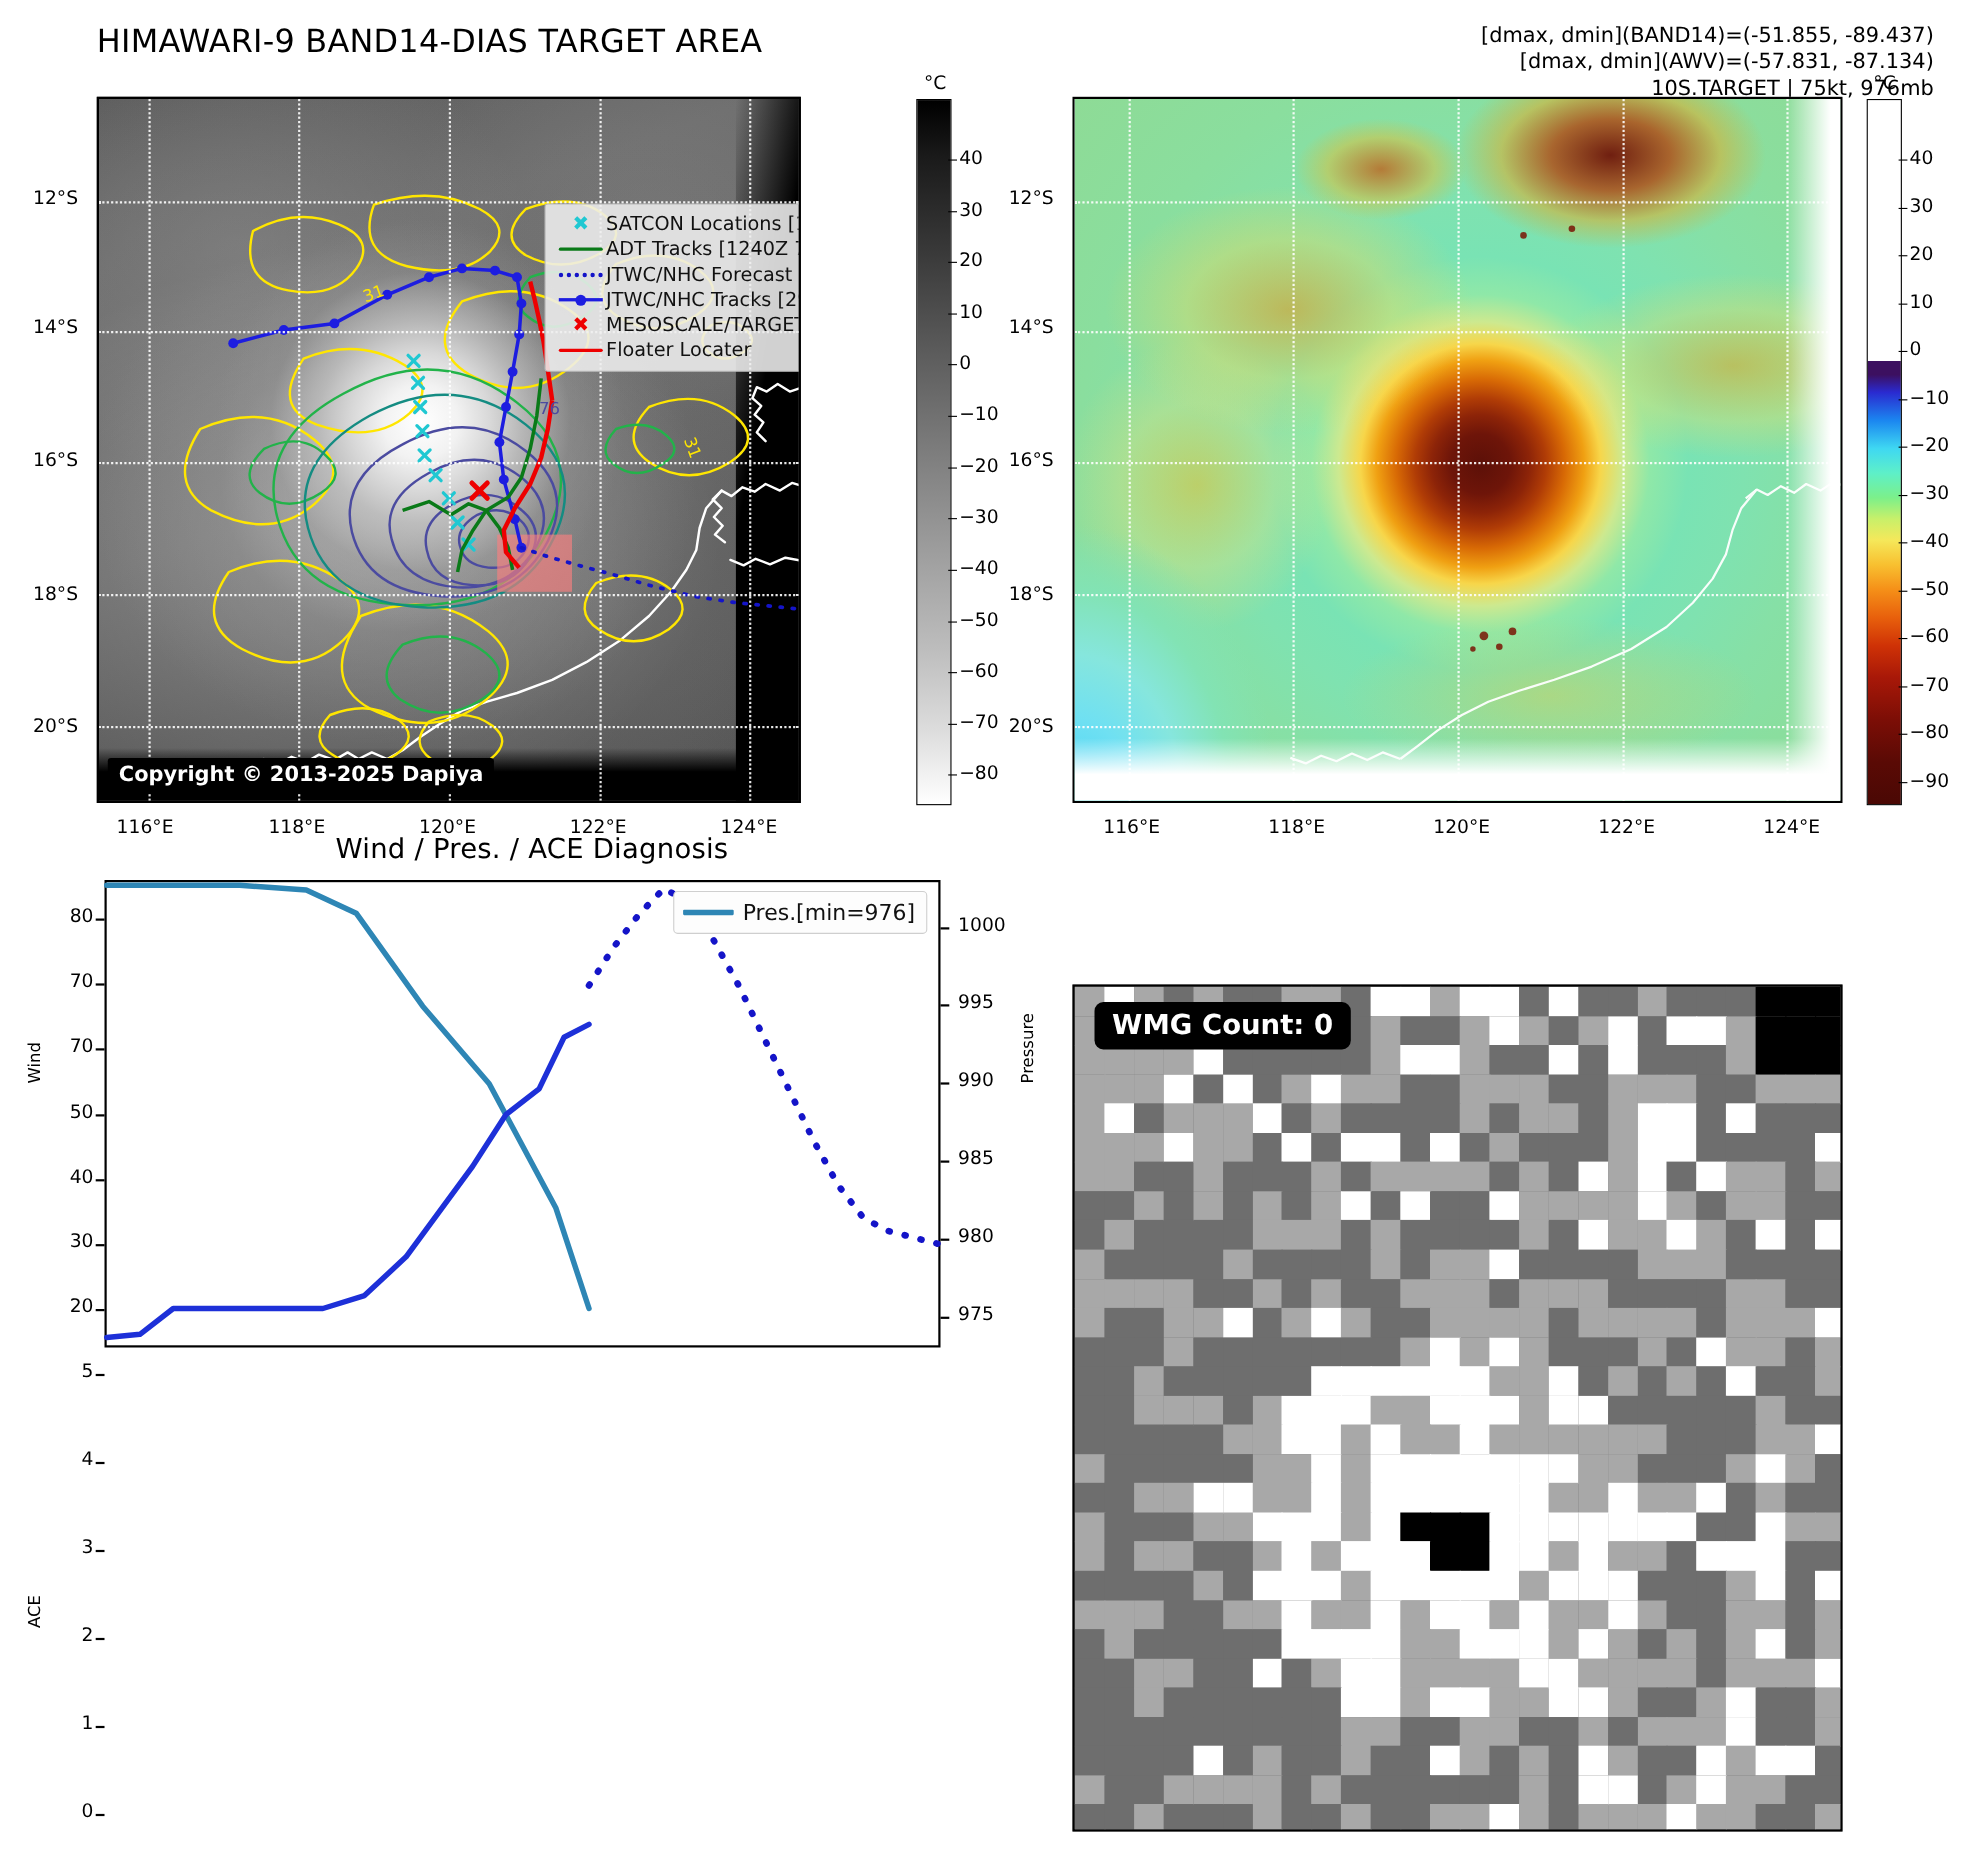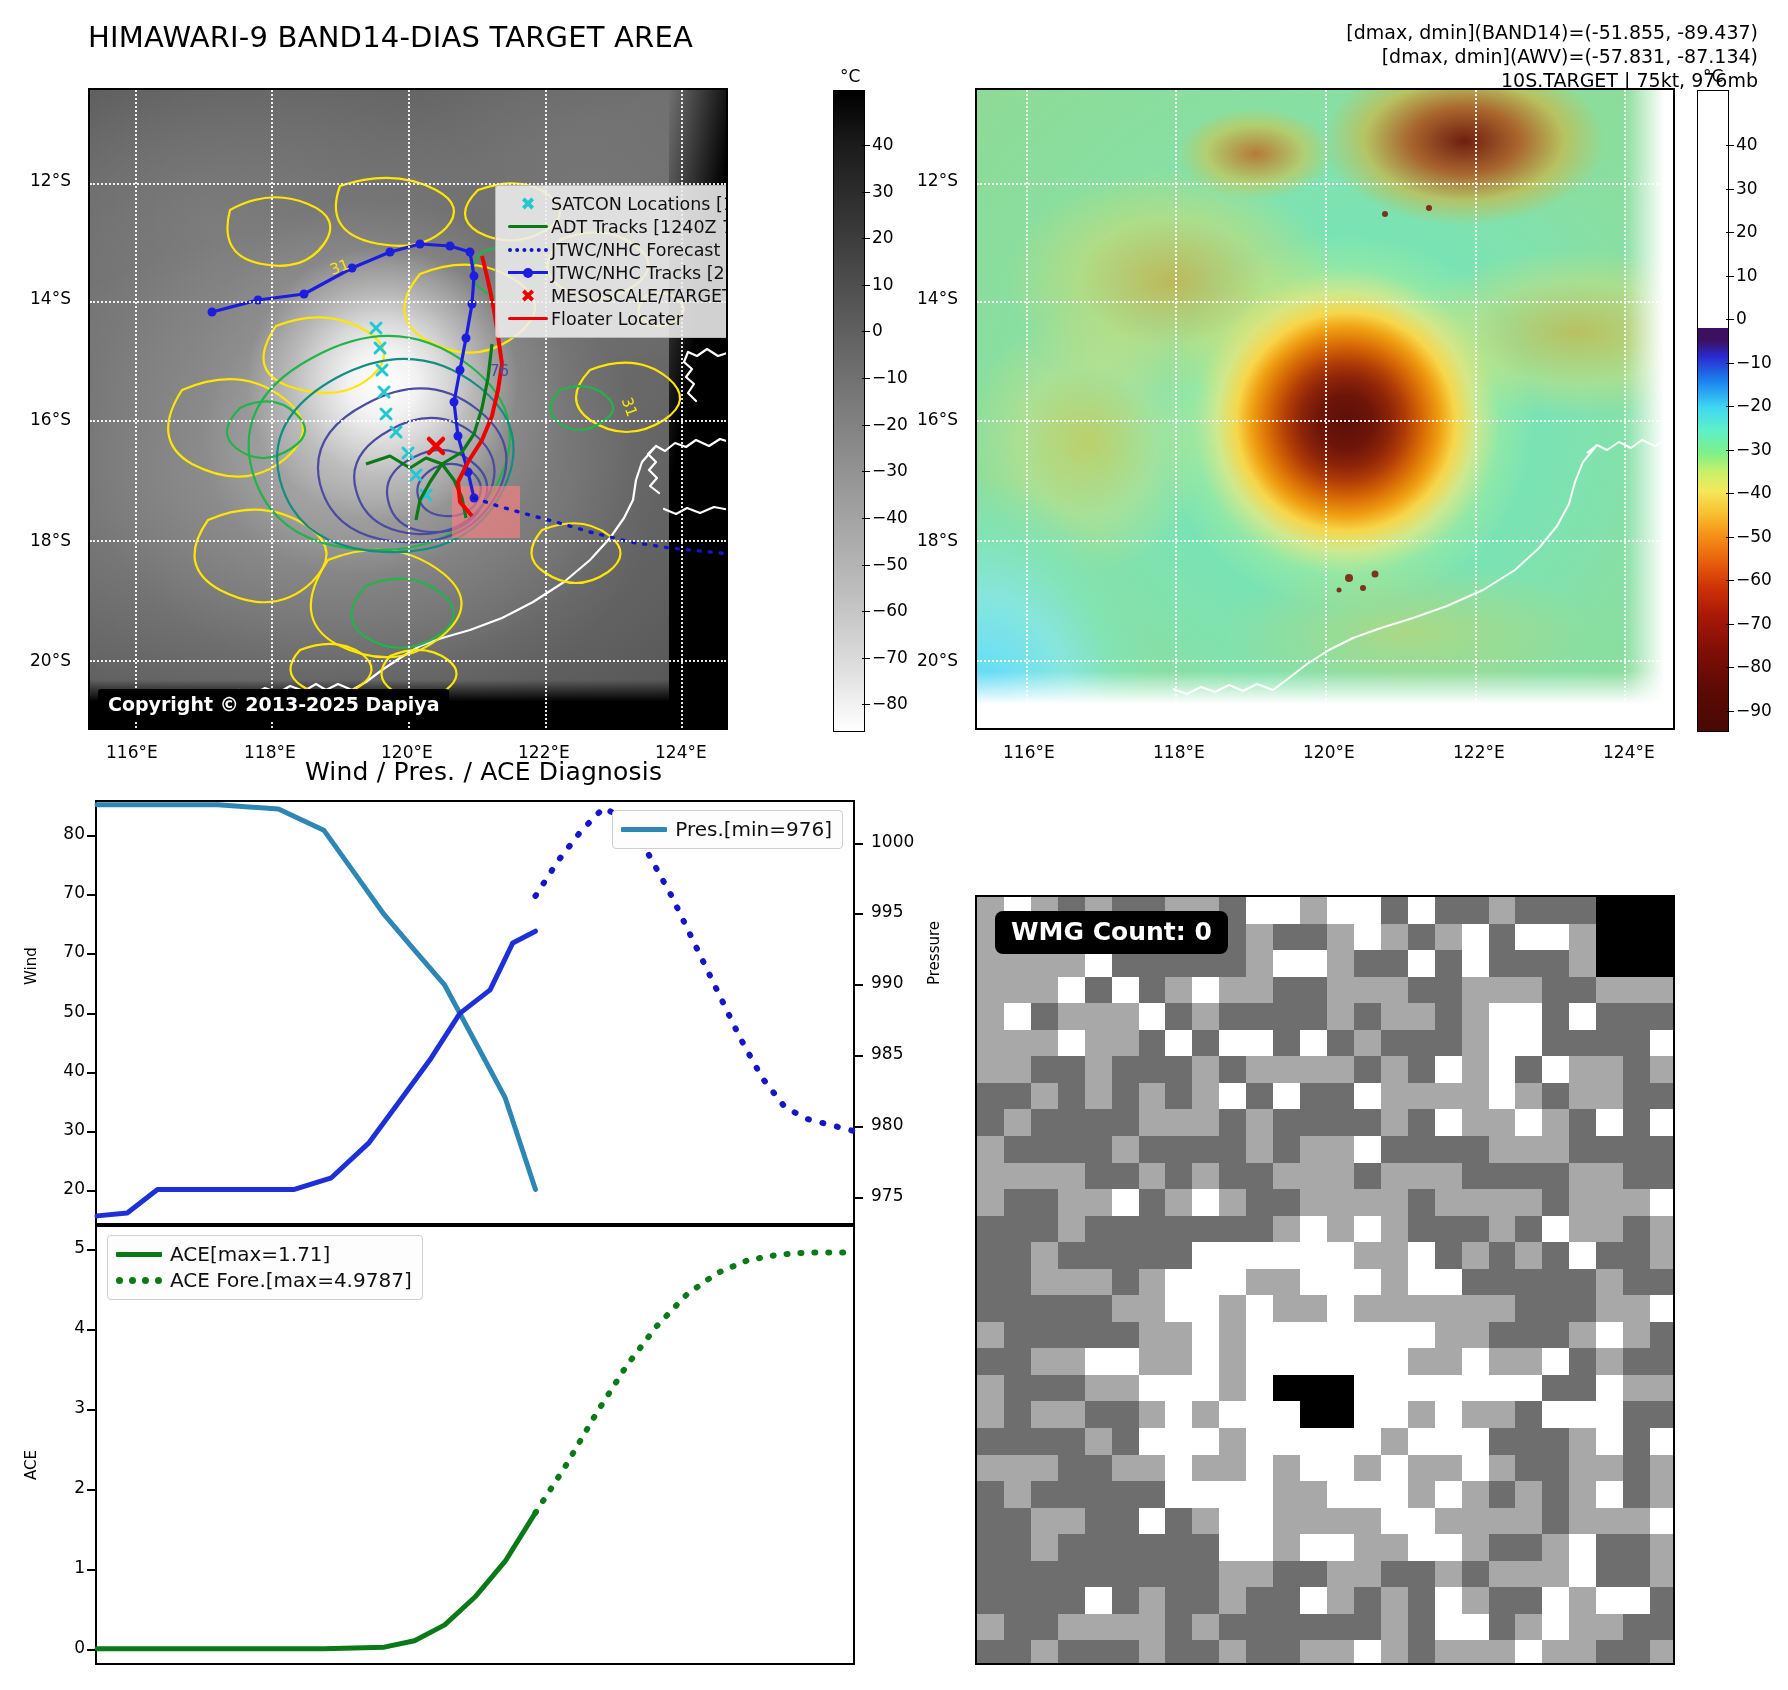--- a/index.html
+++ b/index.html
@@ -463,41 +463,20 @@
       <div class="tick" style="left: 871px; top: 972.167px;">990</div>
       <div style="position: absolute; left: 855px; top: 984.167px; width: 8px; border-top: 2px solid rgb(0, 0, 0);"></div>
       <div class="tick" style="left: 871px; top: 901.333px;">995</div>
       <div style="position: absolute; left: 855px; top: 913.333px; width: 8px; border-top: 2px solid rgb(0, 0, 0);"></div>
       <div class="tick" style="left: 871px; top: 830.5px;">1000</div>
       <div style="position: absolute; left: 855px; top: 842.5px; width: 8px; border-top: 2px solid rgb(0, 0, 0);"></div>
     </div>
   <div class="axlabel" style="left:22px;top:985px;transform:rotate(-90deg);transform-origin:left top;">Wind</div>
   <div class="axlabel" style="left:925px;top:985px;transform:rotate(-90deg);transform-origin:left top;">Pressure</div>
 
-  <div class="chart" id="chart-ace" style="left:95px;top:1225px;width:760px;height:440px;">
-    <svg class="plot" id="ace-svg" viewBox="0 0 760 440" preserveAspectRatio="none">
-        <path d="M0.0 424.0 L76.0 424.0 L152.0 424.0 L228.0 424.0 L288.8 422.4 L319.2 416.0 L349.6 400.0 L380.0 372.0 L410.4 336.0 L440.8 287.2" fill="none" stroke="#0a7a18" stroke-width="5" stroke-linejoin="round" stroke-linecap="round"></path>
-        <path d="M440.8 287.2 L471.2 240.0 L501.6 188.0 L532.0 140.0 L562.4 100.0 L592.8 68.0 L623.2 46.4 L653.6 33.6 L684.0 28.0 L714.4 25.6 L760.0 25.7" fill="none" stroke="#0a7a18" stroke-width="6" stroke-dasharray="1 13" stroke-linecap="round" stroke-linejoin="round"></path>
-      </svg>
-
-    <div class="lgbox" style="left:10px;top:8px;">
-      <div class="row">
-        <span class="sym">
-            <span class="sw" style="background:#0a7a18;"></span>
-          </span>
-        <span class="lbl">ACE[max=1.71]</span>
-      </div>
-      <div class="row">
-        <span class="sym">
-            <span class="sw-d" style="color:#0a7a18;"></span>
-          </span>
-        <span class="lbl">ACE Fore.[max=4.9787]</span>
-      </div>
-    </div>
-  </div>
   <div id="ace-yticks">
       <div class="tick" style="left: 55px; top: 1637px; width: 30px; text-align: right;">0</div>
       <div style="position: absolute; left: 87px; top: 1649px; width: 8px; border-top: 2px solid rgb(0, 0, 0);"></div>
       <div class="tick" style="left: 55px; top: 1557px; width: 30px; text-align: right;">1</div>
       <div style="position: absolute; left: 87px; top: 1569px; width: 8px; border-top: 2px solid rgb(0, 0, 0);"></div>
       <div class="tick" style="left: 55px; top: 1477px; width: 30px; text-align: right;">2</div>
       <div style="position: absolute; left: 87px; top: 1489px; width: 8px; border-top: 2px solid rgb(0, 0, 0);"></div>
       <div class="tick" style="left: 55px; top: 1397px; width: 30px; text-align: right;">3</div>
       <div style="position: absolute; left: 87px; top: 1409px; width: 8px; border-top: 2px solid rgb(0, 0, 0);"></div>
       <div class="tick" style="left: 55px; top: 1317px; width: 30px; text-align: right;">4</div>

